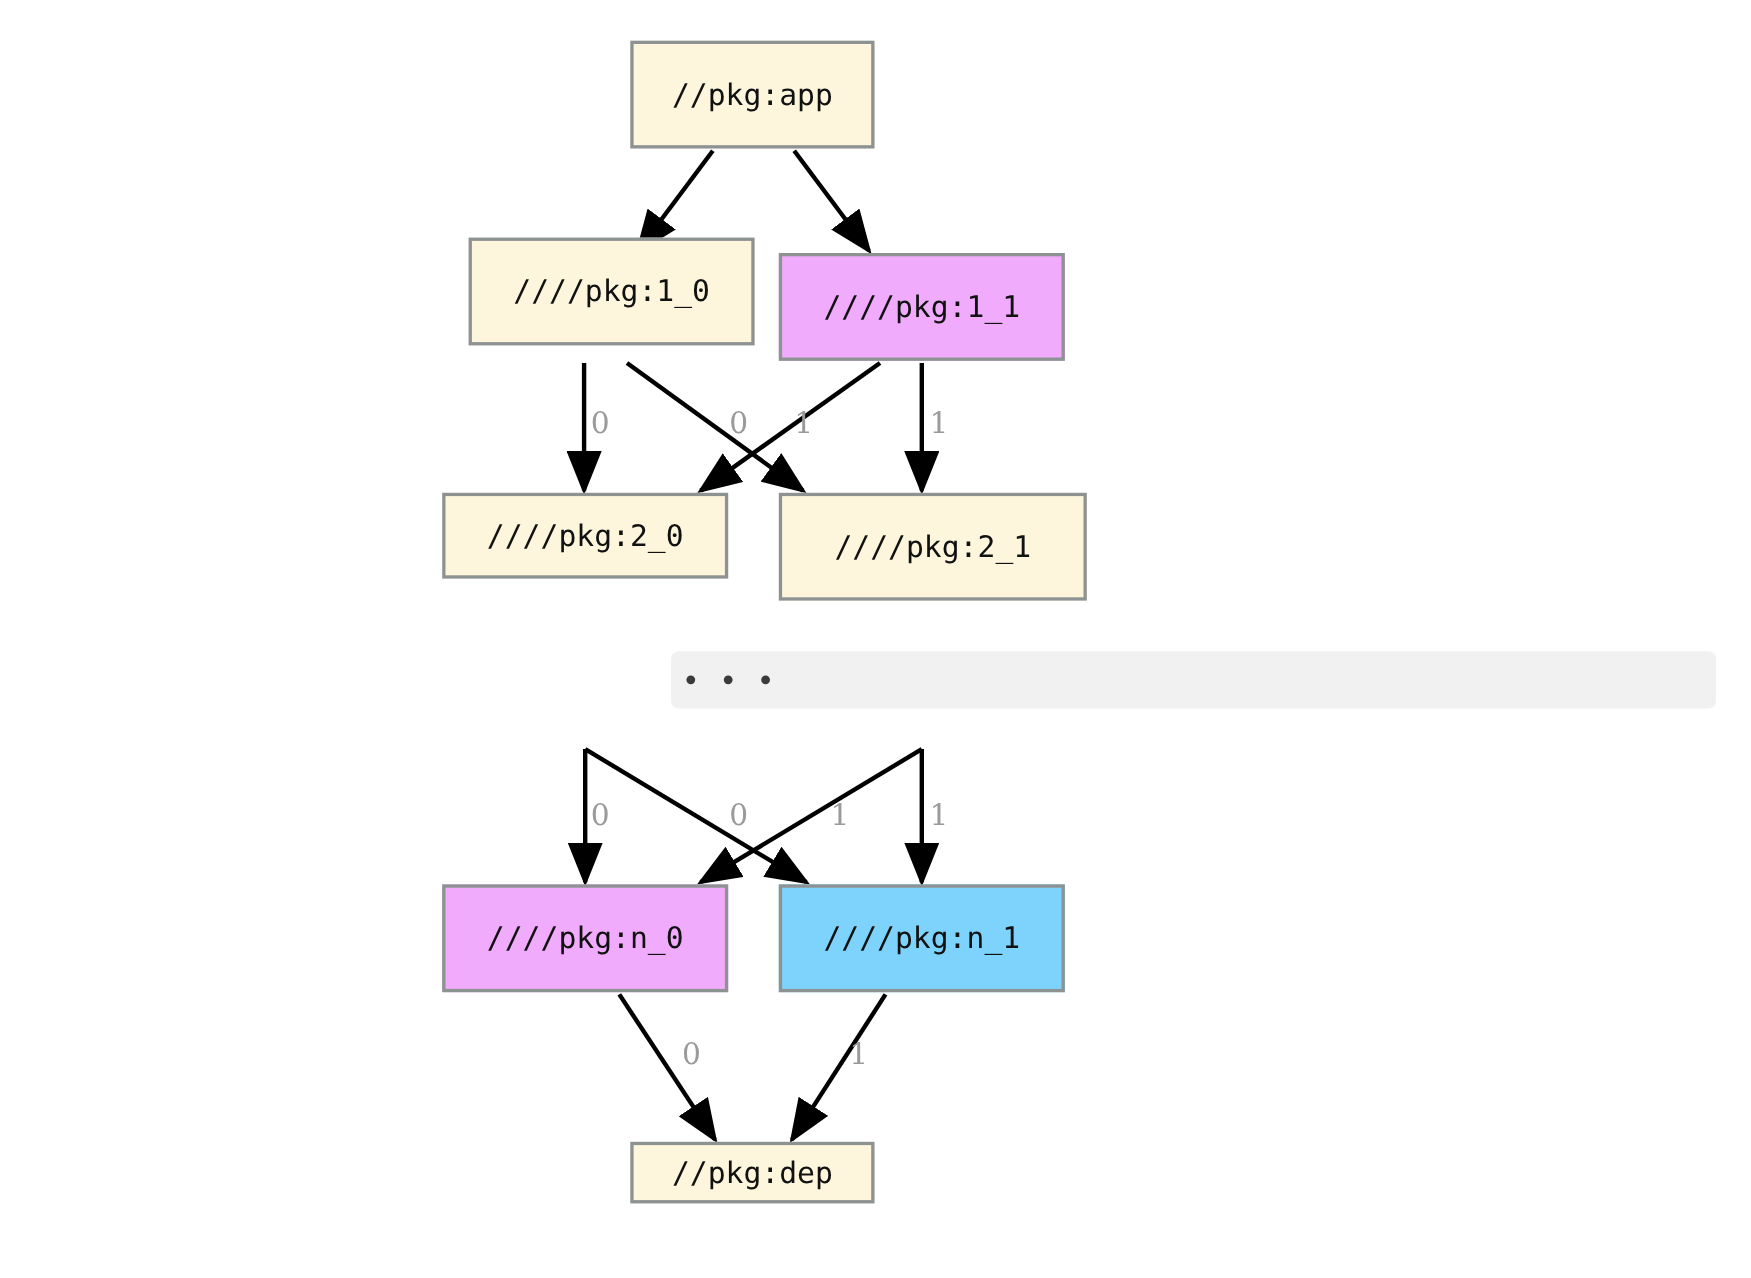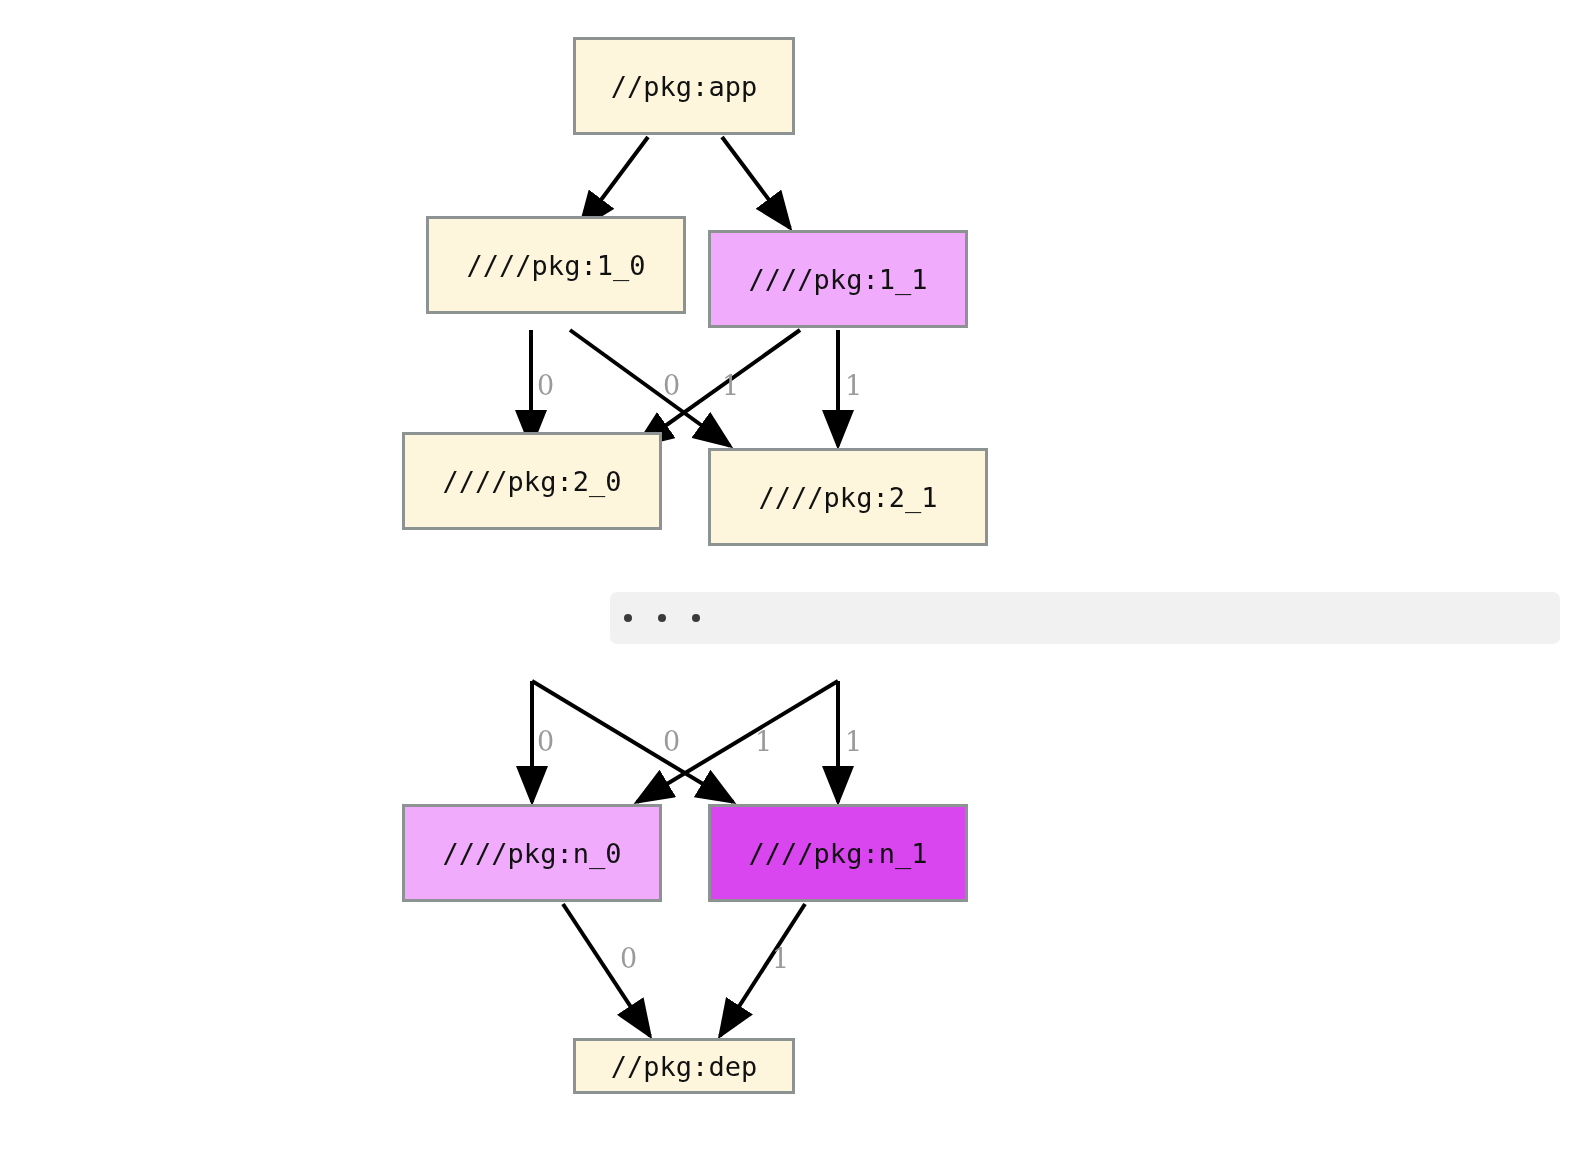--- a/index.html
+++ b/index.html
@@ -102,30 +102,30 @@
   <div id="node-layer">
       <div class="node-box" style="left: 573px; top: 37px; width: 222px; height: 98px; background: rgb(253, 246, 221); border-color: rgb(141, 146, 146);">
         <span class="node-label">//pkg:app</span>
       </div>
       <div class="node-box" style="left: 402px; top: 216px; width: 260px; height: 98px; background: rgb(253, 246, 221); border-color: rgb(141, 146, 146); margin-left: 24px;">
         <span class="node-label">////pkg:1_0</span>
       </div>
       <div class="node-box" style="left: 708px; top: 230px; width: 260px; height: 98px; background: #f0abfc; border-color: rgb(141, 146, 146);">
         <span class="node-label">////pkg:1_1</span>
       </div>
-      <div class="node-box" style="left: 402px; top: 432px; width: 260px; height: 98px; background: rgb(253, 246, 221); border-color: rgb(141, 146, 146); align-items: center;">
+      <div class="node-box" style="left: 402px; top: 448px; width: 260px; height: 78px; background: rgb(253, 246, 221); border-color: rgb(141, 146, 146); align-items: center;">
         <span class="node-label">////pkg:2_0</span>
       </div>
       <div class="node-box" style="left: 708px; top: 448px; width: 280px; height: 98px; background: rgb(253, 246, 221); border-color: rgb(141, 146, 146);">
         <span class="node-label">////pkg:2_1</span>
       </div>
       <div class="node-box" style="left: 402px; top: 804px; width: 260px; height: 98px; background: #f0abfc; border-color: rgb(141, 146, 146);">
         <span class="node-label">////pkg:n_0</span>
       </div>
-      <div class="node-box" style="left: 708px; top: 804px; width: 260px; height: 98px; background: #d946ef; border-color: rgb(141, 146, 146);">
+      <div class="node-box" style="left: 708px; top: 804px; width: 260px; height: 98px; background: #7dd3fc; border-color: rgb(141, 146, 146);">
         <span class="node-label">////pkg:n_1</span>
       </div>
       <div class="node-box" style="left: 573px; top: 1038px; width: 222px; height: 56px; background: rgb(253, 246, 221); border-color: rgb(141, 146, 146);">
         <span class="node-label">//pkg:dep</span>
       </div>
     </div>
   <div id="edge-label-layer">
       <div class="edge-label" style="left: 537px; top: 372px; color: rgb(154, 154, 154);">0</div>
       <div class="edge-label" style="left: 663px; top: 372px; color: rgb(154, 154, 154);">0</div>
       <div class="edge-label" style="left: 722px; top: 372px; color: rgb(154, 154, 154);">1</div>

